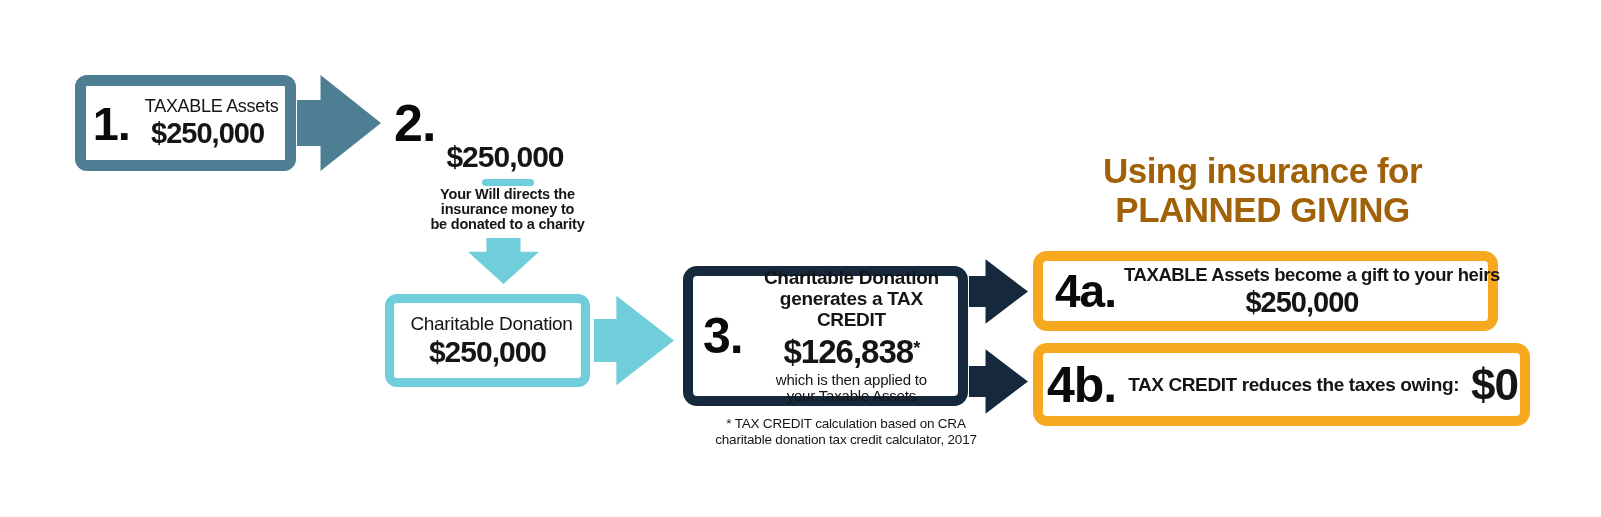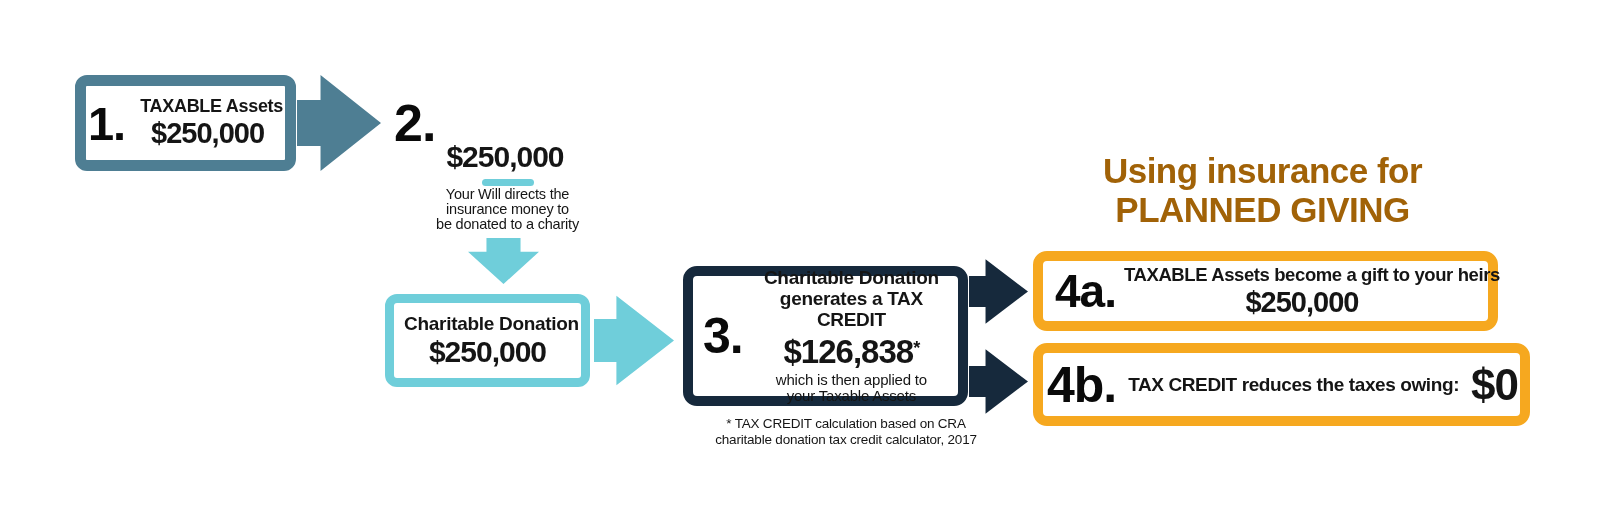--- a/index.html
+++ b/index.html
@@ -19,30 +19,30 @@
   .box-donation{left:385px; top:294px; width:205px; height:93px; border:9px solid var(--teal); border-radius:12px; flex-direction:column;}
   .box3{left:683px; top:266px; width:285px; height:140px; border:10px solid var(--navy); border-radius:14px; gap:8px; padding-left:10px;}
   .box4a{left:1033px; top:251px; width:465px; height:80px; border:10px solid var(--yellow); border-radius:14px; gap:8px; padding:0 8px 0 12px;}
   .box4b{left:1033px; top:343px; width:497px; height:83px; border:10px solid var(--yellow); border-radius:14px; gap:12px; padding:0 10px 0 12px;}
 
   .bignum{font-weight:700; line-height:1; color:#0a0a0a; letter-spacing:-1px;}
   .num1{font-size:47px;}
   .num3{font-size:50px;}
   .num4{font-size:46px;}
   .col{text-align:center; min-width:0;}
-  .lbl-sm{display:block; font-weight:700; font-size:18px; letter-spacing:-0.3px;margin-left:8px;}
+  .lbl-sm{display:block; font-weight:400; font-size:18px; letter-spacing:-0.3px;margin-left:8px;}
   .amt-md{display:block; font-weight:700; font-size:29px; letter-spacing:-1px;}
 
   
   .s2num{left:394px; top:97px; font-size:52px;}
   .s2head{left:449px; top:104px; font-size:18px; font-weight:700; line-height:1.07; letter-spacing:-0.3px;}
   .s2head span{display:block;}
   .s2amt{left:420px; top:140px; width:170px; font-size:30px; font-weight:700; letter-spacing:-1px;}
   .s2note{left:415px; top:187px; width:185px; font-size:14.5px; line-height:1.05; letter-spacing:-0.2px;}
-  .s2note span{display:block;}
+  .s2note span{display:block;font-weight:bold;}
 
   
   .col3{flex:1; text-align:center; padding-right:6px;}
   .h3line{display:block; font-weight:700; font-size:19px; line-height:1.12; letter-spacing:-0.3px;}
   .amt3{display:block; font-weight:700; font-size:33px; letter-spacing:-1px; margin:2px 0 1px 0;}
   .amt3 sup{font-size:0.55em; vertical-align:9px;}
   .sub3{display:block; font-size:15px; line-height:1.12; letter-spacing:-0.2px;}
 
   .footnote{left:690px; top:416px; width:312px; font-size:13.5px; line-height:1.2; letter-spacing:-0.2px;}
   .footnote span{display:block;}

